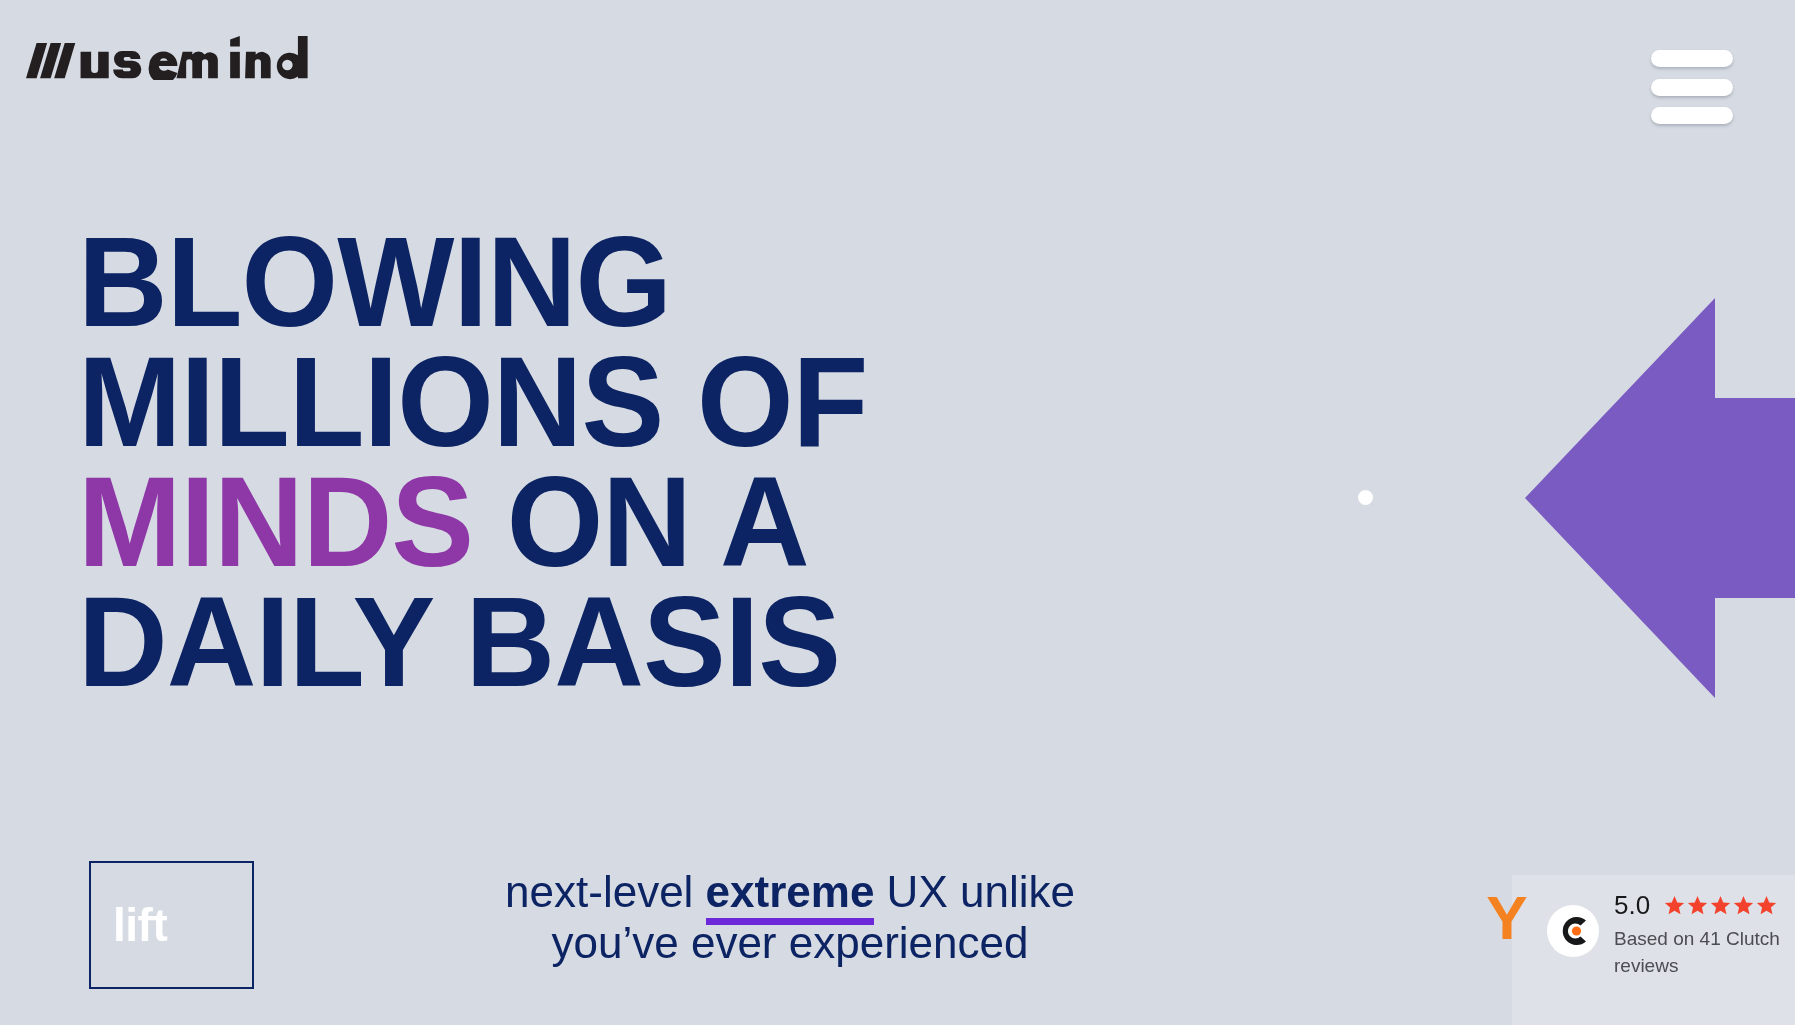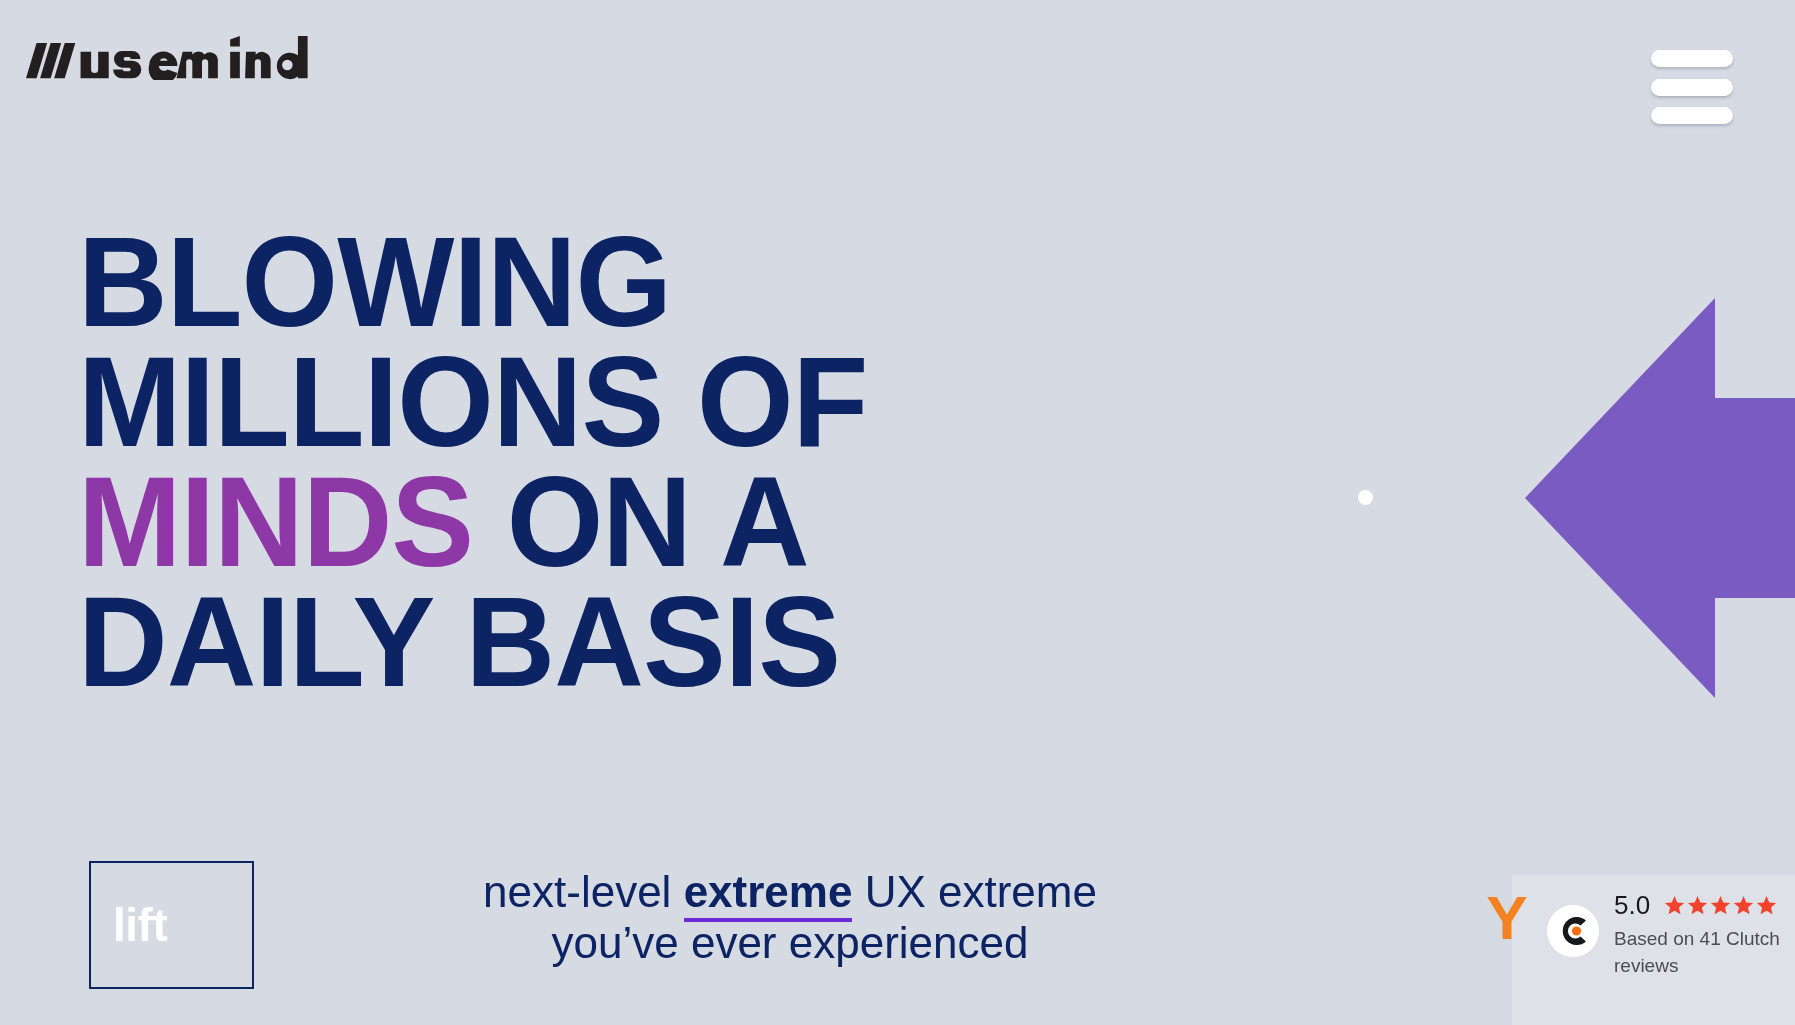--- a/index.html
+++ b/index.html
@@ -131,21 +131,21 @@
     top:866px;
     width:640px;
     text-align:center;
     color:#0c2463;
     font-size:44px;
     line-height:51px;
     font-weight:400;
   }
   .hero-tagline .emph{
     font-weight:700;
-    border-bottom:4px solid #6d28d9;
+    border-bottom:7px solid #6d28d9;
     padding-bottom:2px;
   }
   .badge-panel{
     position:absolute;
     left:1512px;
     top:875px;
     width:283px;
     height:150px;
     background:#dee1e7;
   }
@@ -272,21 +272,21 @@
     </svg>
   </div>
 
   <div class="deco-dot"></div>
 
   <button class="lift-button">
     <span class="lift-label">lift</span>
   </button>
 
   <p class="hero-tagline">
-    <span>next-level </span><span class="emph">extreme</span><span> UX extreme you’ve ever experienced</span>
+    <span>next-level </span><span class="emph">extreme</span><span> UX unlike you’ve ever experienced</span>
   </p>
 
 </main>
 
 <div class="badge-panel"></div>
 
 <div class="yc-badge">
   <span class="yc-mark">Y</span>
 </div>
 

